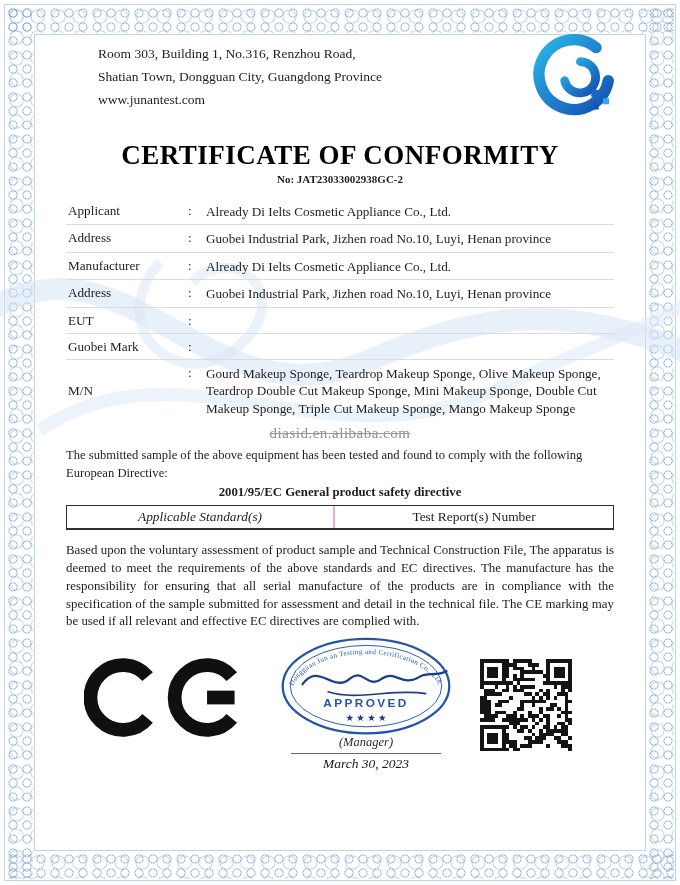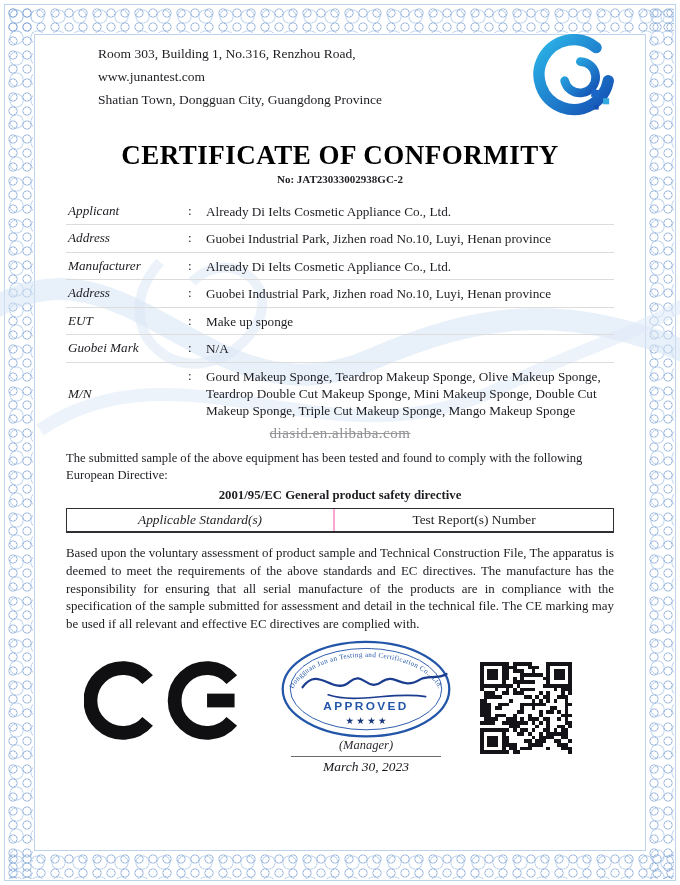--- a/index.html
+++ b/index.html
@@ -29,21 +29,21 @@
   .header{display:flex;justify-content:space-between;align-items:flex-start;padding-top:4px;}
   .addr{font-size:13.5px;line-height:1.72;padding-top:4px;margin-left:32px;}
   .logo{margin:-4px -10px 0 0;flex:none;}
 
   .title{margin-top:16px;text-align:center;font-size:27px;font-weight:bold;letter-spacing:.5px;color:#000;}
   .cert-no{margin-top:2px;text-align:center;font-size:11px;font-weight:bold;}
 
   .fields{margin-top:13px;}
   .frow{display:flex;align-items:flex-start;padding:5px 0 4px 2px;border-bottom:1px solid #dcdcdc;font-size:13.2px;}
   .frow.no-line{border-bottom:none;}
-  .flabel{width:120px;flex:none;font-style:italic;}
+  .flabel{width:120px;flex:none;}
   .frow.center-label .flabel{align-self:center;}
   .fcolon{width:18px;flex:none;}
   .fvalue{flex:1;line-height:1.32;}
 
   .watermark{
     position:absolute;left:0;right:0;top:391px;text-align:center;
     font-size:15px;color:#8f8f92;letter-spacing:.5px;text-decoration:line-through;
     text-decoration-color:#9a9a9e;
   }
 
@@ -91,22 +91,22 @@
     <path d="M -10 310 C 130 225, 210 430, 370 360 C 480 312, 570 300, 700 358" fill="none" stroke="#d6e4f4" stroke-width="22" opacity="0.55"></path>
     <path d="M 40 430 C 180 335, 330 470, 500 388 C 572 352, 628 338, 692 300" fill="none" stroke="#dfeaf7" stroke-width="13" opacity="0.55"></path>
     <path d="M 160 262 C 100 330, 185 402, 245 340 C 292 292, 232 242, 192 282" fill="none" stroke="#d9e6f5" stroke-width="10" opacity="0.5"></path>
   </svg>
 
   <div class="content">
 
     <div class="header">
       <div class="addr">
         <div>Room 303, Building 1, No.316, Renzhou Road,</div>
+        <div>Shatian Town, Dongguan City, Guangdong Province</div>
         <div>www.junantest.com</div>
-        <div>Shatian Town, Dongguan City, Guangdong Province</div>
       </div>
       <svg class="logo" width="96" height="90" viewBox="0 0 110 100">
         <defs>
           <linearGradient id="lg1" x1="0" y1="0" x2="1" y2="1">
             <stop offset="0" stop-color="#2bb5e8"></stop>
             <stop offset="1" stop-color="#1450b4"></stop>
           </linearGradient>
         </defs>
         <path d="M78 14 A 40 40 0 1 0 92 52" fill="none" stroke="url(#lg1)" stroke-width="13" stroke-linecap="round"></path>
         <path d="M60 30 A 18 18 0 1 1 42 52" fill="none" stroke="url(#lg1)" stroke-width="10" stroke-linecap="round"></path>
@@ -136,26 +136,24 @@
         <div class="fvalue">Already Di Ielts Cosmetic Appliance Co., Ltd.</div>
       </div>
       <div class="frow">
         <div class="flabel">Address</div>
         <div class="fcolon">:</div>
         <div class="fvalue">Guobei Industrial Park, Jizhen road No.10, Luyi, Henan province</div>
       </div>
       <div class="frow">
         <div class="flabel">EUT</div>
         <div class="fcolon">:</div>
-        <div class="fvalue">Make up sponge</div>
       </div>
       <div class="frow">
         <div class="flabel">Guobei Mark</div>
         <div class="fcolon">:</div>
-        <div class="fvalue">N/A</div>
       </div>
       <div class="frow center-label no-line">
         <div class="flabel">M/N</div>
         <div class="fcolon">:</div>
         <div class="fvalue">Gourd Makeup Sponge, Teardrop Makeup Sponge, Olive Makeup Sponge, Teardrop Double Cut Makeup Sponge, Mini Makeup Sponge, Double Cut Makeup Sponge, Triple Cut Makeup Sponge, Mango Makeup Sponge</div>
       </div>
     </div>
 
     <div class="intro">The submitted sample of the above equipment has been tested and found to comply with the following European Directive:</div>
     <div class="directive">2001/95/EC General product safety directive</div>

